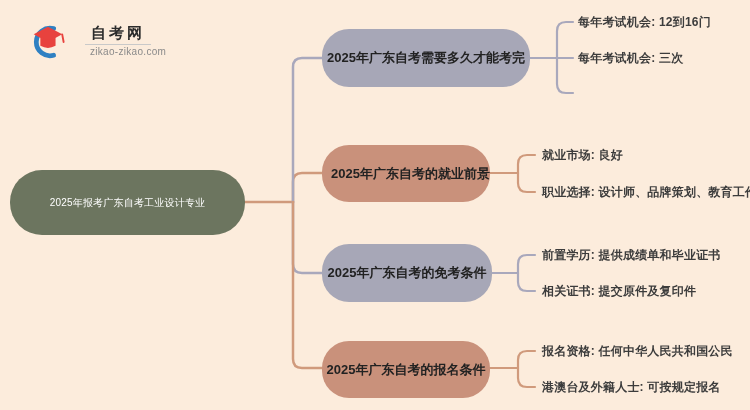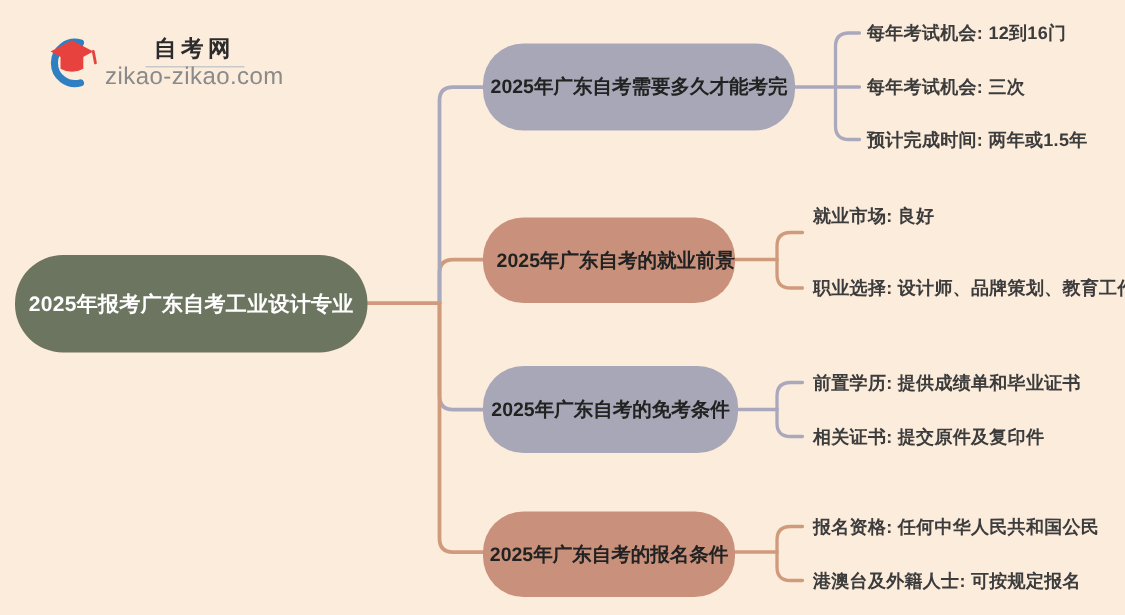--- a/index.html
+++ b/index.html
@@ -8,48 +8,48 @@
     position:relative;width:750px;height:410px;
     background:#fcecdc;overflow:hidden;
   }
   .connectors{position:absolute;left:0;top:0;width:750px;height:410px;}
 
   
   .logo{position:absolute;left:28px;top:21px;display:flex;align-items:center;gap:4px;}
   .logo-text{display:flex;flex-direction:column;align-items:center;}
   .logo-name{font-size:15px;font-weight:700;color:#2b2b2b;letter-spacing:3px;line-height:18px;}
   .logo-divider{width:66px;height:0;border-top:1px solid #c9c9c9;margin:2px 0 1px 0;}
-  .logo-domain{font-size:16px;color:#8a8a8a;line-height:12px;letter-spacing:.3px;}
+  .logo-domain{font-size:10px;color:#8a8a8a;line-height:12px;letter-spacing:.3px;margin-left:20px;}
 
   
   .node{
     position:absolute;display:flex;align-items:center;justify-content:center;
     box-sizing:border-box;text-align:center;white-space:nowrap;
   }
   .root{
     left:10px;top:170px;width:235px;height:65px;border-radius:32px;
-    background:#6c755f;color:#ffffff;font-size:14px;font-weight:700;letter-spacing:.2px;
+    background:#6c755f;color:#ffffff;font-size:10px;font-weight:400;letter-spacing:.2px;
   }
   .branch{font-weight:700;color:#222222;font-size:13px;border-radius:27px;}
   .lavender{background:#a7a7b7;text-align:center;}
   .salmon{background:#c9917b;}
   .b1{left:322px;top:29px;width:208px;height:58px;}
   .b2{left:322px;top:145px;width:168px;height:57px;justify-content:flex-end;}
   .b3{left:322px;top:244px;width:170px;height:58px;}
   .b4{left:322px;top:341px;width:168px;height:57px;}
 
   
   .leaf{
     position:absolute;font-size:12px;font-weight:600;color:#3c3c3c;
     line-height:18px;height:18px;white-space:nowrap;letter-spacing:.2px;
   }
   .b1l1{left:578px;top:13px;}
   .b1l2{left:578px;top:49px;}
   .b1l3{left:578px;top:84px;}
-  .b2l1{left:542px;top:135px;}
+  .b2l1{left:542px;top:146px;}
   .b2l2{left:542px;top:183px;}
   .b3l1{left:542px;top:246px;}
   .b3l2{left:542px;top:282px;}
   .b4l1{left:542px;top:342px;text-align:right;}
   .b4l2{left:542px;top:378px;}
 </style>
 </head>
 <body>
 
 <div class="canvas">
@@ -108,21 +108,20 @@
   </div>
   <div class="node branch lavender b3">
     <span>2025年广东自考的免考条件</span>
   </div>
   <div class="node branch salmon b4">
     <span>2025年广东自考的报名条件</span>
   </div>
 
   <div class="leaf b1l1">每年考试机会: 12到16门</div>
   <div class="leaf b1l2">每年考试机会: 三次</div>
-  <div class="leaf b1l3">预计完成时间: 两年或1.5年</div>
 
   <div class="leaf b2l1">就业市场: 良好</div>
   <div class="leaf b2l2">职业选择: 设计师、品牌策划、教育工作</div>
 
   <div class="leaf b3l1">前置学历: 提供成绩单和毕业证书</div>
   <div class="leaf b3l2">相关证书: 提交原件及复印件</div>
 
   <div class="leaf b4l1">报名资格: 任何中华人民共和国公民</div>
   <div class="leaf b4l2">港澳台及外籍人士: 可按规定报名</div>
 

